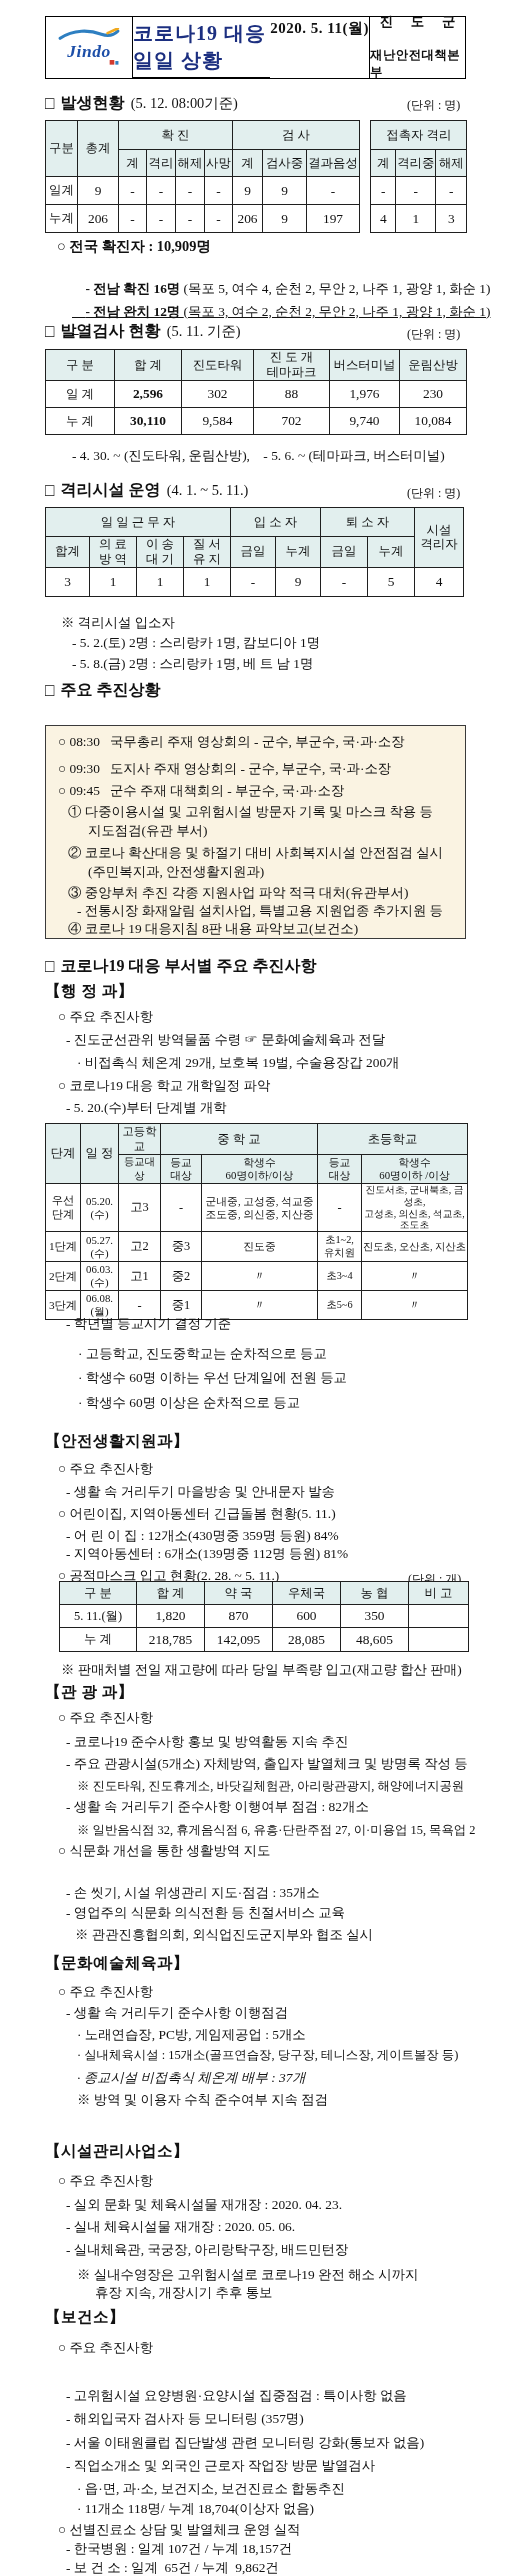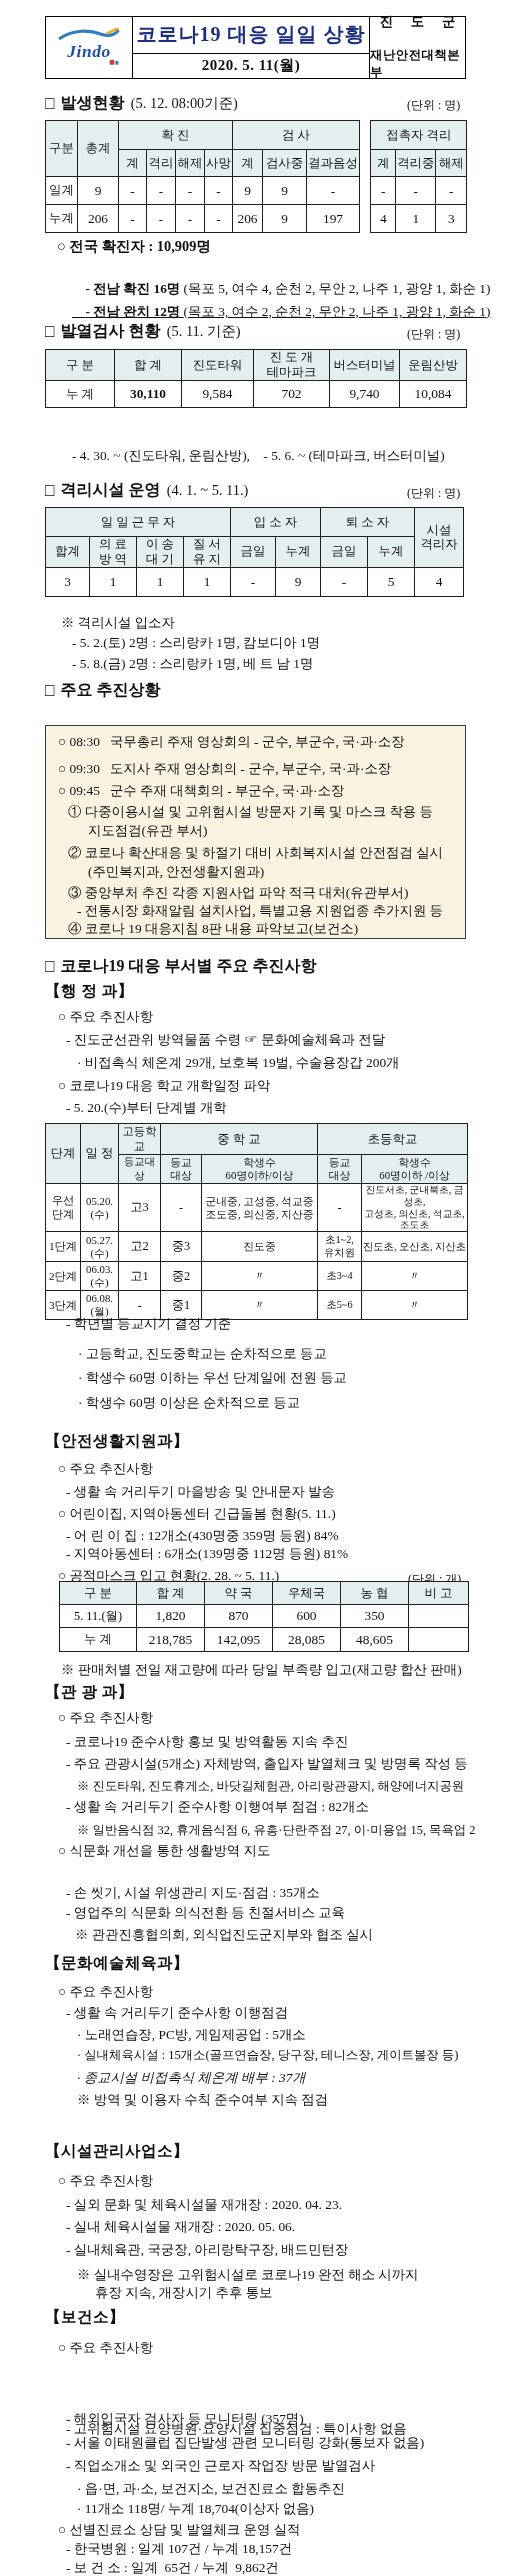--- a/index.html
+++ b/index.html
@@ -12,21 +12,21 @@
   .underline{text-decoration:underline;}
   
   .sec-head{position:absolute;display:flex;align-items:baseline;gap:6.2px;font-weight:bold;font-size:16px;}
   .sec-head .marker{font-weight:normal;font-size:15.5px;transform:scaleY(1.15);display:inline-block;}
   .sec-head .sub{font-weight:normal;font-size:14.4px;}
   .unit{position:absolute;font-size:12px;white-space:pre;}
   
   .hdr{position:absolute;left:45px;top:15.5px;width:421px;height:63px;border:1.5px solid #000;display:flex;box-sizing:border-box;}
   .hdr-logo{width:87px;border-right:1px solid #000;display:flex;flex-direction:column;align-items:center;justify-content:center;box-sizing:border-box;}
   .hdr-logo .jindo{font-style:italic;font-weight:bold;font-size:17.5px;color:#1d4fa8;letter-spacing:0.5px;line-height:1;}
-  .hdr-mid{flex:1;display:flex;flex-direction:column;box-sizing:border-box;}
+  .hdr-mid{flex:1;display:flex;box-sizing:border-box;}
   .hdr-title{flex:1;display:flex;align-items:center;justify-content:center;border-bottom:1px solid #000;
              font-size:20px;font-weight:bold;color:#1c2f80;letter-spacing:1px;}
   .hdr-date{height:24px;display:flex;align-items:center;justify-content:center;font-size:15px;font-weight:bold;letter-spacing:0.5px;}
   .hdr-org{width:96px;border-left:1px solid #000;display:flex;flex-direction:column;align-items:center;justify-content:center;gap:16px;box-sizing:border-box;}
   .hdr-org .o1{font-size:13.4px;font-weight:bold;letter-spacing:7.2px;text-indent:7.2px;}
   .hdr-org .o2{font-size:12.4px;font-weight:bold;letter-spacing:0.5px;}
   
   table.tb{border-collapse:collapse;table-layout:fixed;}
   .tb td{border:1px solid #1f1f1f;text-align:center;vertical-align:middle;font-size:12.4px;padding:0;overflow:hidden;}
   .tb .hd{background:#e2efee;}
@@ -181,20 +181,28 @@
         <tr style="height:31px">
       <td class="hd">구  분</td>
       <td class="hd">합   계</td>
       <td class="hd">진도타워</td>
       <td class="hd ml">진 도 개
 테마파크</td>
       <td class="hd">버스터미널</td>
       <td class="hd">운림산방</td>
     </tr>
     <tr style="height:27px">
+      <td>일  계</td>
+      <td class="num bold">2,596</td>
+      <td class="num">302</td>
+      <td class="num">88</td>
+      <td class="num">1,976</td>
+      <td class="num">230</td>
+    </tr>
+    <tr style="height:27px">
       <td>누  계</td>
       <td class="num bold">30,110</td>
       <td class="num">9,584</td>
       <td class="num">702</td>
       <td class="num">9,740</td>
       <td class="num">10,084</td>
     </tr>
   </tbody>
     </table>
   <div class="ln" style="top:448px;left:72px;">- 4. 30. ~ (진도타워, 운림산방),    - 5. 6. ~ (테마파크, 버스터미널)</div>
@@ -435,21 +443,21 @@
   <div class="dept" style="top:2141px;">【시설관리사업소】</div>
   <div class="ln" style="top:2173px;left:58px;">○ 주요 추진사항</div>
   <div class="ln" style="top:2197px;left:66px;">- 실외 문화 및 체육시설물 재개장 : 2020. 04. 23.</div>
   <div class="ln" style="top:2219px;left:66px;">- 실내 체육시설물 재개장 : 2020. 05. 06.</div>
   <div class="ln" style="top:2242px;left:66px;">- 실내체육관, 국궁장, 아리랑탁구장, 배드민턴장</div>
   <div class="ln" style="top:2267px;left:77px;">※ 실내수영장은 고위험시설로 코로나19 완전 해소 시까지</div>
   <div class="ln" style="top:2285px;left:95px;">휴장 지속, 개장시기 추후 통보</div>
 
   <div class="dept" style="top:2307px;">【보건소】</div>
   <div class="ln" style="top:2340px;left:58px;">○ 주요 추진사항</div>
-  <div class="ln" style="top:2388px;left:66px;margin-top:33px;">- 고위험시설 요양병원·요양시설 집중점검 : 특이사항 없음</div>
+  <div class="ln" style="top:2388px;left:66px;">- 고위험시설 요양병원·요양시설 집중점검 : 특이사항 없음</div>
   <div class="ln" style="top:2411px;left:66px;">- 해외입국자 검사자 등 모니터링 (357명)</div>
   <div class="ln" style="top:2435px;left:66px;">- 서울 이태원클럽 집단발생 관련 모니터링 강화(통보자 없음)</div>
   <div class="ln" style="top:2458px;left:66px;">- 직업소개소 및 외국인 근로자 작업장 방문 발열검사</div>
   <div class="ln" style="top:2481px;left:77px;">· 읍·면, 과·소, 보건지소, 보건진료소 합동추진</div>
   <div class="ln" style="top:2501px;left:77px;">· 11개소 118명/ 누계 18,704(이상자 없음)</div>
   <div class="ln" style="top:2522px;left:58px;">○ 선별진료소 상담 및 발열체크 운영 실적</div>
   <div class="ln" style="top:2541px;left:66px;">- 한국병원 : 일계 107건 / 누계 18,157건</div>
   <div class="ln" style="top:2560px;left:66px;">- 보 건 소 : 일계  65건 / 누계  9,862건</div>
 
 </div>

